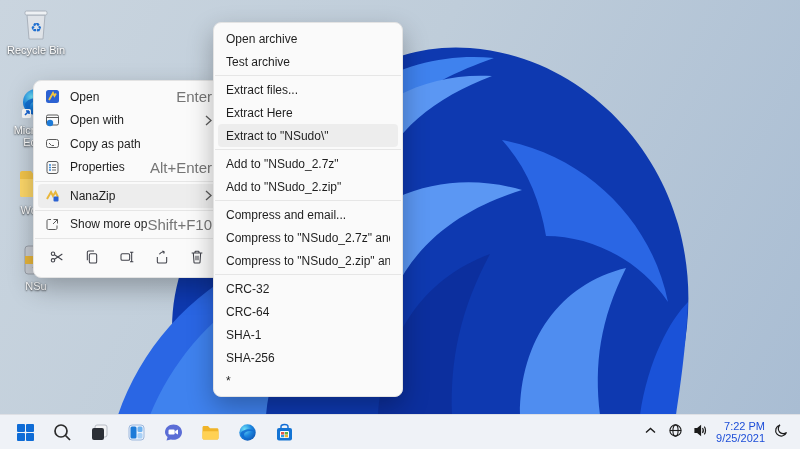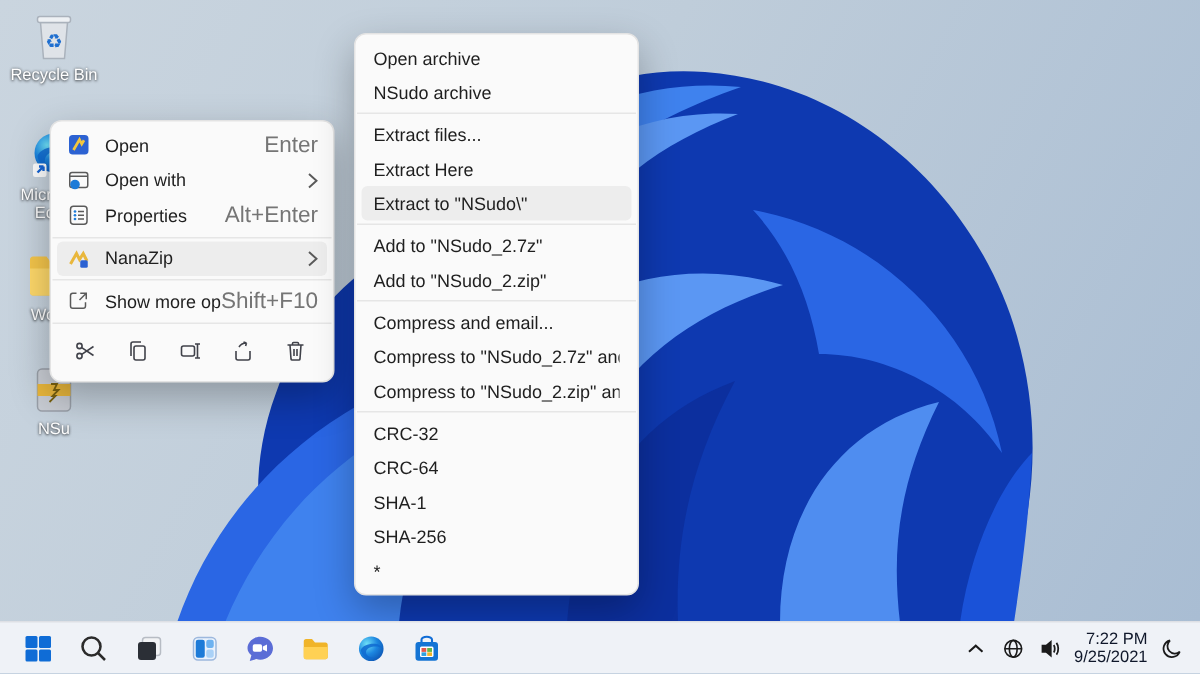--- a/index.html
+++ b/index.html
@@ -25,21 +25,21 @@
   .qa-row{display:flex;align-items:center;height:32px;padding:0 10px;gap:9px;margin-top:2px;}
   .qa{width:26px;height:26px;border-radius:4px;display:flex;align-items:center;justify-content:center;color:#40424a;}
   .qa svg{width:16px;height:16px;}
   .submenu .mi{height:23px;padding:0 8px;}
   
   .taskbar{position:absolute;left:0;right:0;bottom:0;height:34px;background:#eff2f7;border-top:1px solid rgba(0,0,0,.07);
            z-index:20;display:flex;align-items:center;}
   .tb-left{display:flex;align-items:center;padding-left:12px;gap:11px;}
   .tb-btn{width:26px;height:26px;border-radius:5px;display:flex;align-items:center;justify-content:center;}
   .tb-btn svg{width:21px;height:21px;}
-  .tb-right{margin-left:auto;display:flex;align-items:center;gap:7px;padding-right:10px;color:#0f172a;}
+  .tb-right{margin-left:auto;display:flex;align-items:flex-start;gap:7px;padding-right:10px;color:#1d4ed8;}
   .tb-right svg{width:15px;height:15px;}
   .clock{text-align:right;font-size:11px;line-height:12.5px;}
   .trayic{display:flex;align-items:center;justify-content:center;width:18px;height:22px;}
 </style>
 </head>
 <body>
 
 <div class="desktop">
   <svg class="bloom" width="800" height="415" viewBox="0 0 800 415">
     <path d="M470,48 C388,42 326,88 303,152 C248,164 203,207 184,262 C158,332 178,402 210,415 L665,415 C690,350 696,288 678,224 C654,138 576,56 470,48 Z" fill="#0e39b0"></path>
@@ -129,20 +129,29 @@
     </span>
     <span class="mi-label">Open with</span>
     <span class="mi-arr">
       <svg width="7" height="11" viewBox="0 0 7 11">
           <path d="M1,1 L6,5.5 L1,10" stroke="#5a5a5a" stroke-width="1.3" fill="none"></path>
         </svg>
     </span>
   </div>
 
 
+  <div class="mi">
+    <span class="mi-ic">
+      <svg width="15" height="15" viewBox="0 0 15 15">
+          <rect x="1.5" y="3.5" width="12" height="8" rx="2" fill="none" stroke="#5a5a5a"></rect>
+          <path d="M4,7 L6,9 M6.5,9.5 L9,9.5" stroke="#5a5a5a" fill="none"></path>
+        </svg>
+    </span>
+    <span class="mi-label">Copy as path</span>
+  </div>
 
   <div class="mi">
     <span class="mi-ic">
       <svg width="15" height="15" viewBox="0 0 15 15">
           <rect x="2" y="1.5" width="11" height="12" rx="2" fill="none" stroke="#5a5a5a"></rect>
           <circle cx="5" cy="5" r=".9" fill="#1d7bd8"></circle>
           <circle cx="5" cy="7.5" r=".9" fill="#1d7bd8"></circle>
           <circle cx="5" cy="10" r=".9" fill="#1d7bd8"></circle>
           <path d="M7,5 L11,5 M7,7.5 L11,7.5 M7,10 L11,10" stroke="#5a5a5a" stroke-width=".9"></path>
         </svg>
@@ -214,26 +223,26 @@
     <div class="qa">
       <svg viewBox="0 0 24 24" fill="none" stroke="currentColor" stroke-width="1.6">
           <path d="M4,6 L20,6 M9,6 L9,4.5 C9,3.9 9.4,3.5 10,3.5 L14,3.5 C14.6,3.5 15,3.9 15,4.5 L15,6"></path>
           <path d="M6.5,6 L7.5,20 C7.6,20.6 8,21 8.6,21 L15.4,21 C16,21 16.4,20.6 16.5,20 L17.5,6"></path>
           <path d="M10.5,10 L10.5,17 M13.5,10 L13.5,17"></path>
         </svg>
     </div>
   </div>
 </div>
 
-<div class="menu submenu" style="left:236px;top:22px;width:190px;">
+<div class="menu submenu" style="left:213px;top:22px;width:190px;">
   <div class="mi">
       <span class="mi-label">Open archive</span>
     </div>
   <div class="mi">
-      <span class="mi-label">NSudo archive</span>
+      <span class="mi-label">Test archive</span>
     </div>
   <div class="sep"></div>
   <div class="mi">
       <span class="mi-label">Extract files...</span>
     </div>
   <div class="mi">
       <span class="mi-label">Extract Here</span>
     </div>
   <div class="mi hl">
       <span class="mi-label">Extract to "NSudo\"</span>

